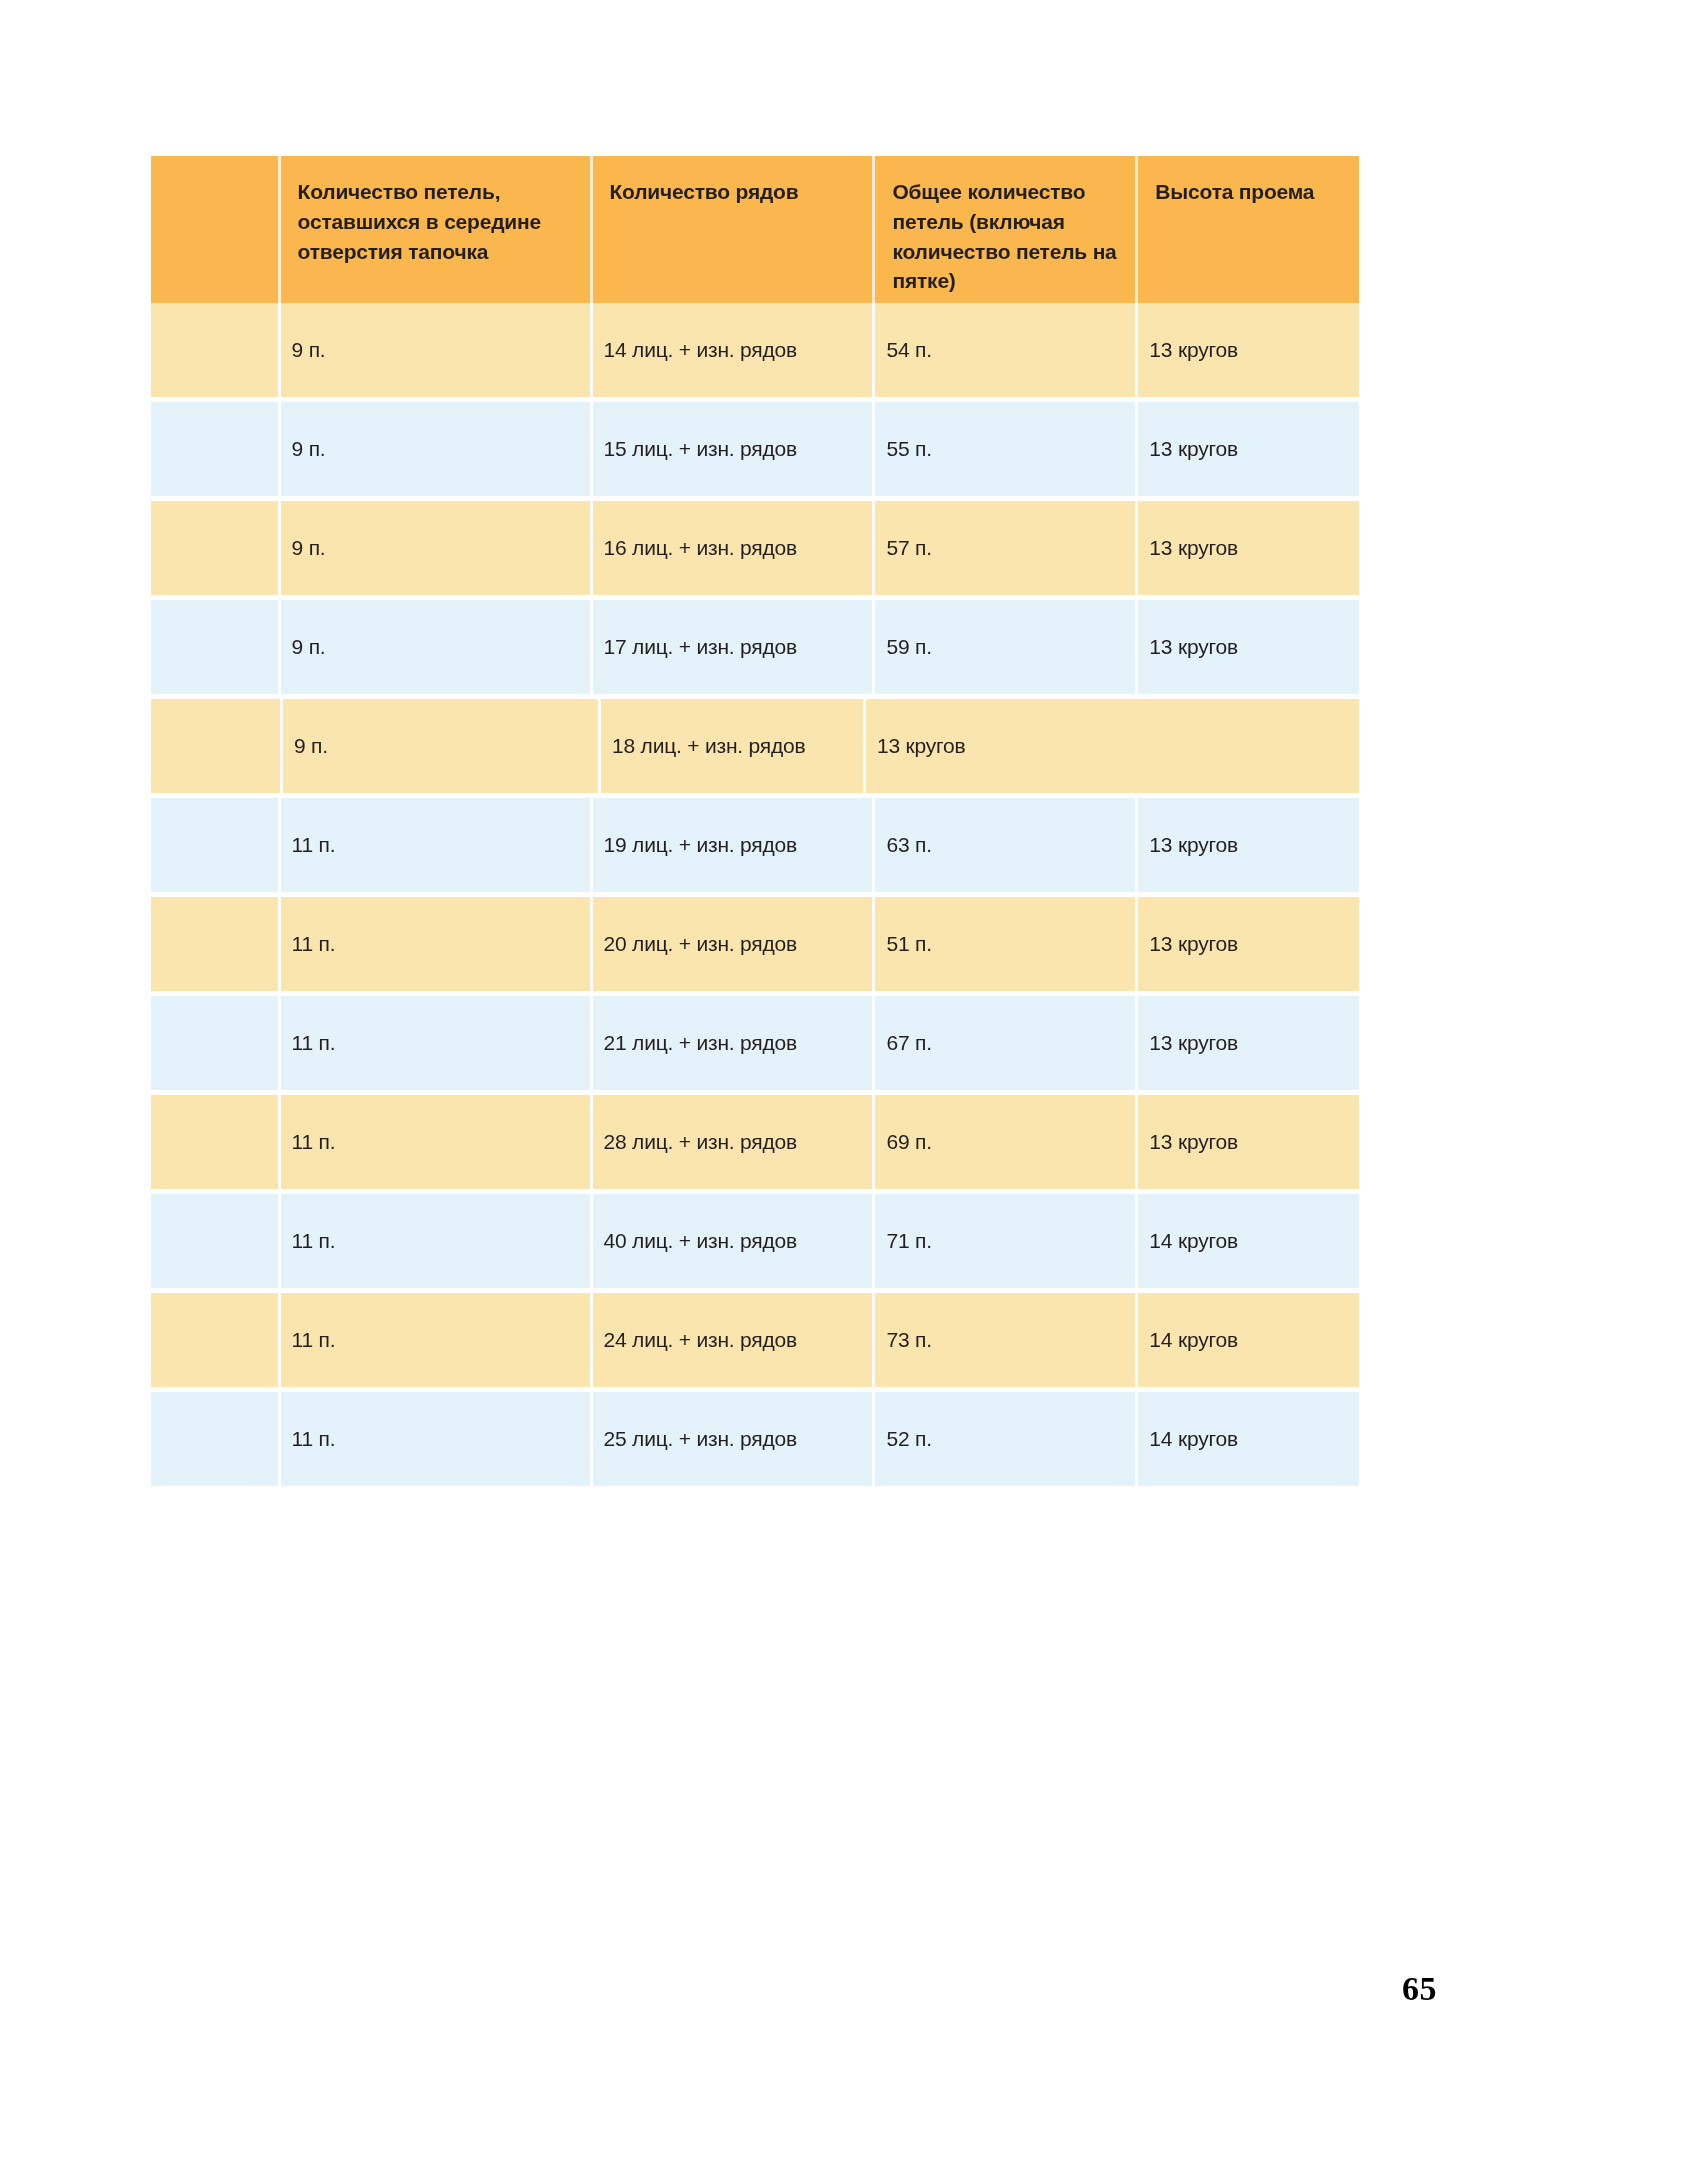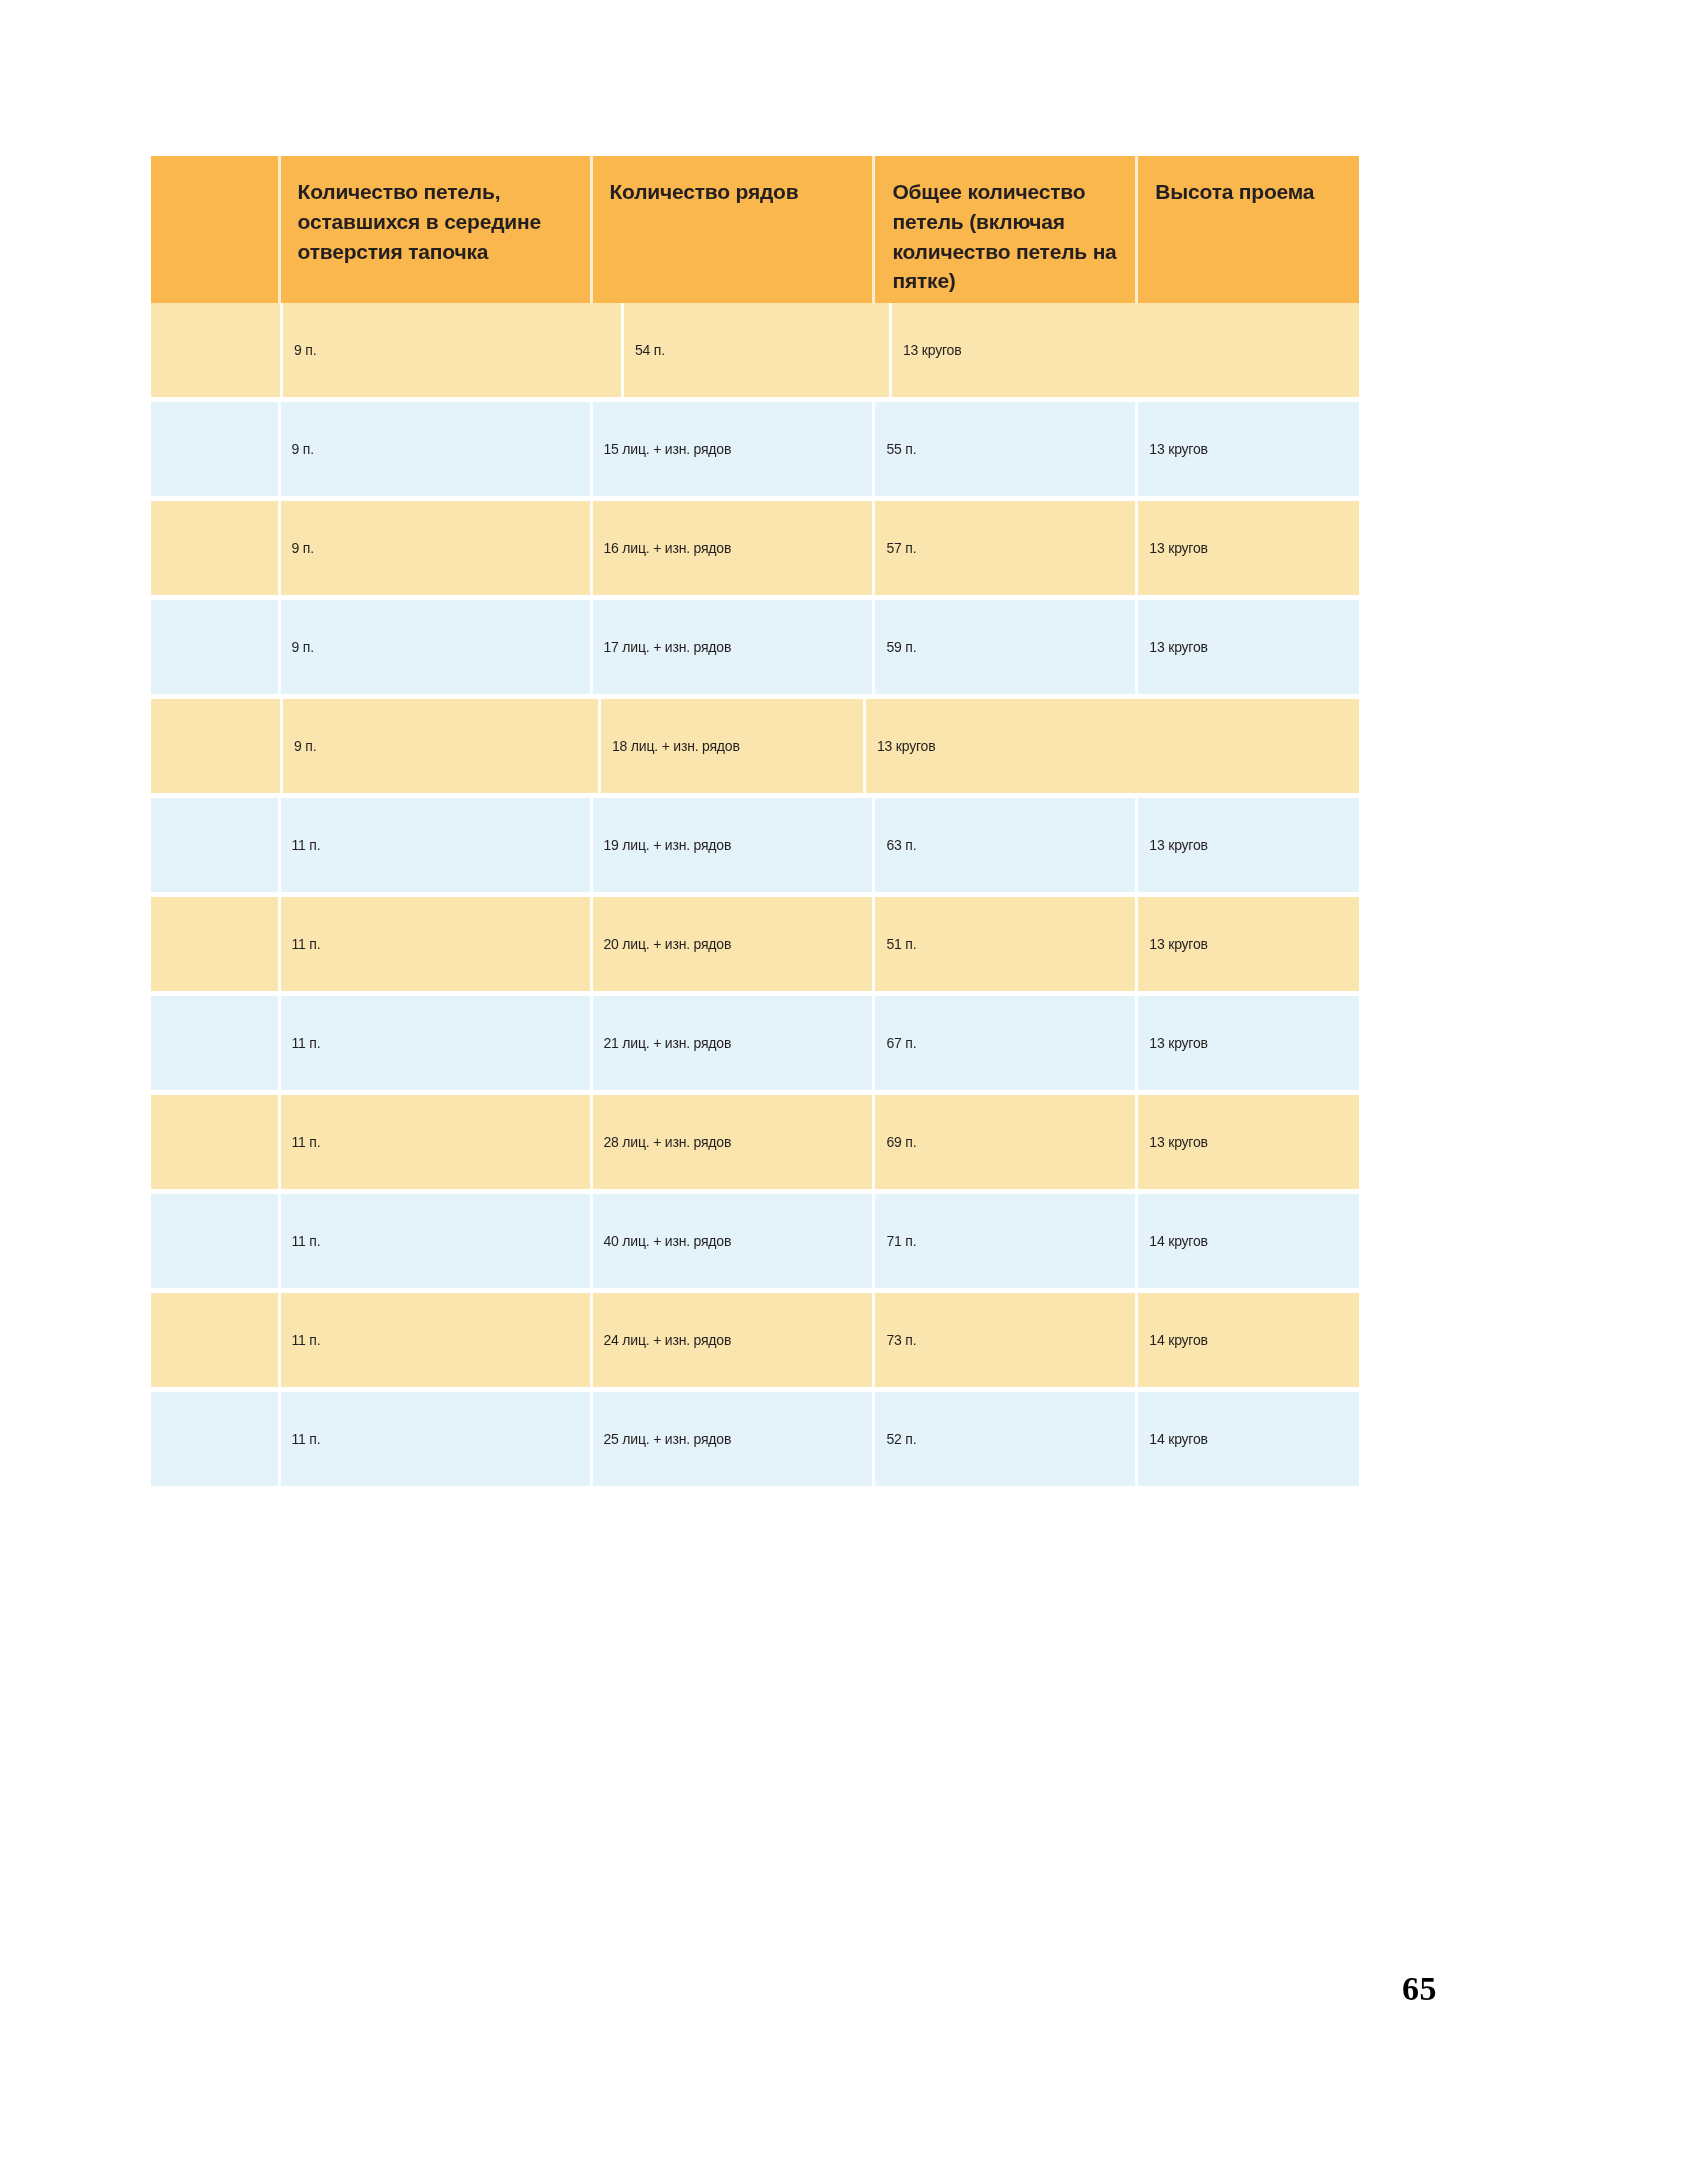--- a/index.html
+++ b/index.html
@@ -87,21 +87,21 @@
     font-size: 21px;
     font-weight: bold;
     line-height: 1.42;
     color: #231f20;
     padding-left: 20px;
     padding-right: 10px;
     letter-spacing: -0.2px;
   }
 
   .dtext {
-    font-size: 14px;
+    font-size: 21px;
     font-weight: normal;
     line-height: 1.2;
     color: #231f20;
     padding-left: 14px;
     padding-right: 8px;
     letter-spacing: -0.2px;
   }
 
   .page-number {
     position: absolute;
@@ -136,20 +136,23 @@
         <span class="htext">Высота проема</span>
       </div>
     </div>
 
     <div id="rows-host">
         <div class="trow data band-yellow">
           <div class="cell c0"></div>
           <div class="cell c1">
             <span class="dtext">9 п.</span>
           </div>
+          <div class="cell c2">
+            <span class="dtext">14 лиц. + изн. рядов</span>
+          </div>
           <div class="cell c3">
             <span class="dtext">54 п.</span>
           </div>
           <div class="cell c4">
             <span class="dtext">13 кругов</span>
           </div>
         </div>
         <div class="trow data band-blue">
           <div class="cell c0"></div>
           <div class="cell c1">

